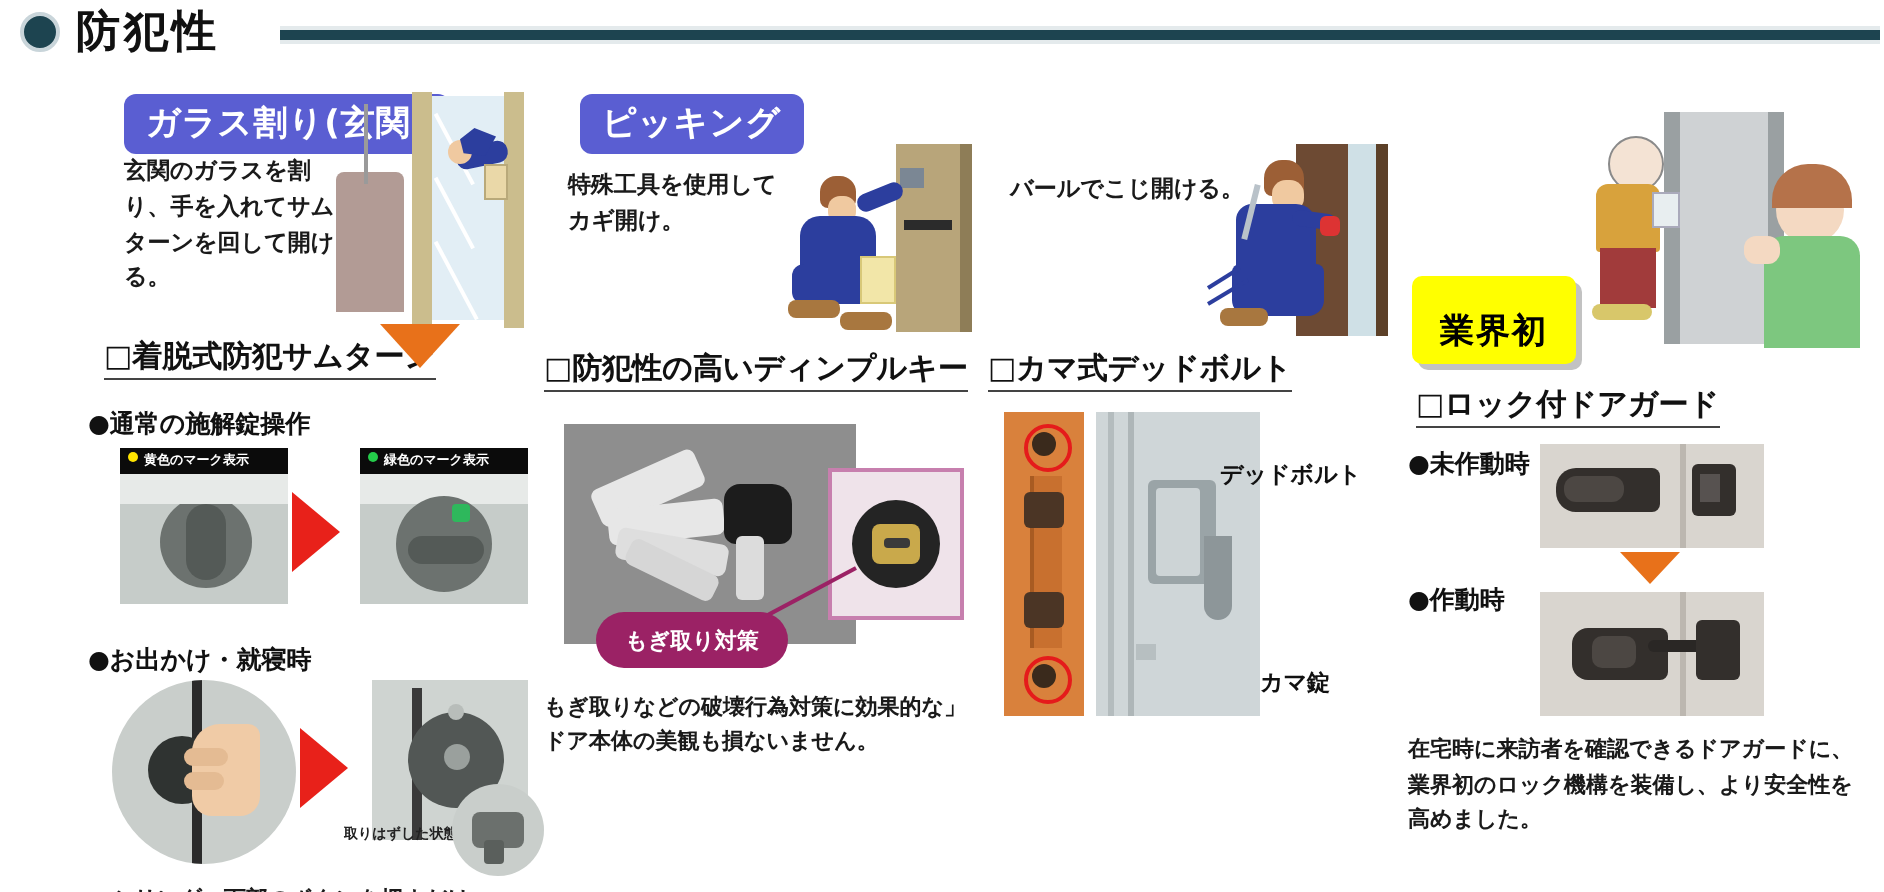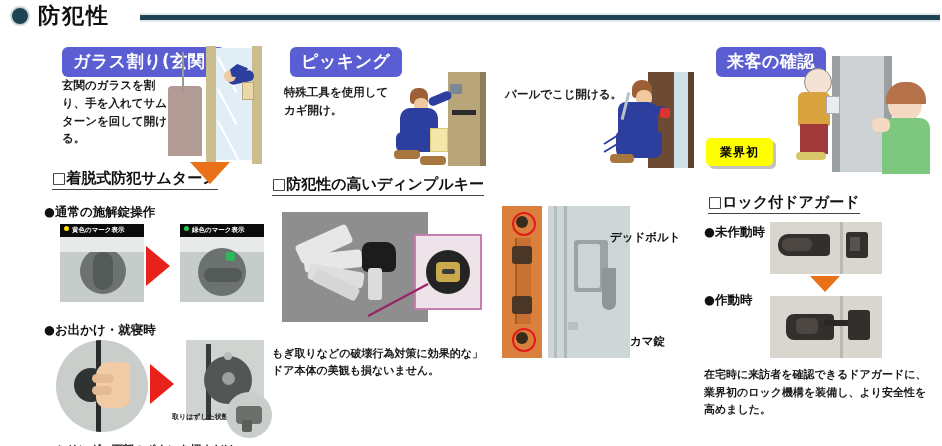--- a/index.html
+++ b/index.html
@@ -33,21 +33,21 @@
   
   .col{position:absolute;top:34px;height:412px;}
   .badge{
     display:inline-block;background:#5a5ed2;color:#fff;border-radius:6px;
     padding:3px 11px 4px;font-size:17px;font-weight:700;letter-spacing:.5px;
     white-space:nowrap;
     font-family:"DejaVu Sans","Liberation Sans",sans-serif;
   }
   .yellowbadge{
     display:inline-block;background:#ffff00;color:#000;border-radius:5px;
-    padding:6px 14px 5px;font-size:12px;font-weight:700;letter-spacing:1px;
+    padding:16px 14px 5px;font-size:17px;font-weight:700;letter-spacing:1px;
     box-shadow:3px 3px 0 rgba(120,120,120,.45);
     font-family:"DejaVu Serif","Liberation Serif",serif;
   }
   .desc{font-size:11.5px;line-height:1.55;color:#1a1a1a;font-weight:700;
     font-family:"DejaVu Serif","Liberation Serif",serif;}
   .sect{
     font-size:15px;font-weight:700;color:#111;white-space:nowrap;
     border-bottom:1.5px solid #444;display:inline-block;padding-bottom:1px;
     font-family:"DejaVu Serif","Liberation Serif",serif;
   }
@@ -228,20 +228,23 @@
     <div class="mag" style="left:146px;top:200px;width:64px;height:72px;">
       <div style="position:absolute;left:10px;top:14px;width:44px;height:44px;border-radius:50%;background:#242424;"></div>
       <div style="position:absolute;left:20px;top:26px;width:24px;height:20px;border-radius:4px;background:#c9a94b;"></div>
       <div style="position:absolute;left:26px;top:33px;width:13px;height:5px;background:#3a3a3a;border-radius:2px;"></div>
     </div>
 
     <svg style="position:absolute;left:96px;top:248px;width:70px;height:40px;">
       <line x1="4" y1="34" x2="64" y2="2" stroke="#9b2265" stroke-width="2"></line>
     </svg>
 
+    <div class="pill" style="left:30px;top:272px;width:96px;height:28px;">
+      <span>もぎ取り対策</span>
+    </div>
 
     <div class="caption" style="position:absolute;left:4px;top:312px;width:212px;">もぎ取りなどの破壊行為対策に効果的な」ドア本体の美観も損ないません。</div>
   </div>
 
   <div class="col" style="left:490px;width:200px;">
 
 
     <div class="desc" style="position:absolute;left:12px;top:52px;width:120px;text-align:right;">バールでこじ開ける。</div>
 
     <div style="position:absolute;left:112px;top:38px;width:94px;height:100px;">
@@ -255,20 +258,23 @@
       <div style="position:absolute;left:58px;top:36px;width:10px;height:10px;background:#d33;border-radius:3px;"></div>
       <div style="position:absolute;left:14px;top:60px;width:46px;height:26px;background:#2c3e9e;border-radius:4px 4px 8px 8px;"></div>
       <div style="position:absolute;left:8px;top:82px;width:24px;height:9px;background:#a8773f;border-radius:4px;"></div>
       <div style="position:absolute;left:22px;top:20px;width:3px;height:28px;background:#b9c2c9;transform:rotate(14deg);"></div>
       <svg style="position:absolute;left:0;top:56px;width:26px;height:28px;">
         <line x1="2" y1="24" x2="22" y2="12" stroke="#2c3e9e" stroke-width="2"></line>
         <line x1="2" y1="16" x2="18" y2="6" stroke="#2c3e9e" stroke-width="2"></line>
       </svg>
     </div>
 
+    <div style="position:absolute;left:4px;top:140px;">
+      <span class="sect">□カマ式デッドボルト</span>
+    </div>
 
     <div class="photo" style="left:12px;top:172px;width:40px;height:152px;background:#d9813c;">
       <div style="position:absolute;left:13px;top:32px;width:14px;height:86px;background:#c8702f;border-left:2px solid #a85b22;"></div>
       <div style="position:absolute;left:10px;top:40px;width:20px;height:18px;background:#4b3525;border-radius:3px;"></div>
       <div style="position:absolute;left:10px;top:90px;width:20px;height:18px;background:#4b3525;border-radius:3px;"></div>
       <div style="position:absolute;left:14px;top:10px;width:12px;height:12px;border-radius:50%;background:#3a2a1c;"></div>
       <div class="sq-red" style="left:10px;top:6px;width:20px;height:20px;"></div>
       <div style="position:absolute;left:14px;top:126px;width:12px;height:12px;border-radius:50%;background:#3a2a1c;"></div>
       <div class="sq-red" style="left:10px;top:122px;width:20px;height:20px;"></div>
     </div>
@@ -282,23 +288,20 @@
       <div style="position:absolute;left:20px;top:116px;width:10px;height:8px;background:#b7bfc1;"></div>
     </div>
 
     <div class="sidelabel" style="position:absolute;left:120px;top:196px;">デッドボルト</div>
 
     <div class="sidelabel" style="position:absolute;left:140px;top:300px;">カマ錠</div>
   </div>
 
   <div class="col" style="left:690px;width:252px;">
 
-    <div style="position:absolute;left:26px;top:13px;">
-      <span class="badge">来客の確認</span>
-    </div>
 
     <div style="position:absolute;left:106px;top:22px;width:146px;height:118px;">
       <div style="position:absolute;left:36px;top:0;width:8px;height:116px;background:#9aa0a2;"></div>
       <div style="position:absolute;left:44px;top:0;width:44px;height:116px;background:#cfd2d4;"></div>
       <div style="position:absolute;left:88px;top:0;width:8px;height:116px;background:#9aa0a2;"></div>
 
       <div style="position:absolute;left:8px;top:12px;width:26px;height:26px;background:#f4e3d4;border-radius:50%;border:1.5px solid #8a8a8a;"></div>
       <div style="position:absolute;left:2px;top:36px;width:32px;height:34px;background:#d8a23c;border-radius:6px 6px 2px 2px;"></div>
       <div style="position:absolute;left:4px;top:68px;width:28px;height:30px;background:#a13b3b;"></div>
       <div style="position:absolute;left:0;top:96px;width:30px;height:8px;background:#d8c76a;border-radius:4px;"></div>

